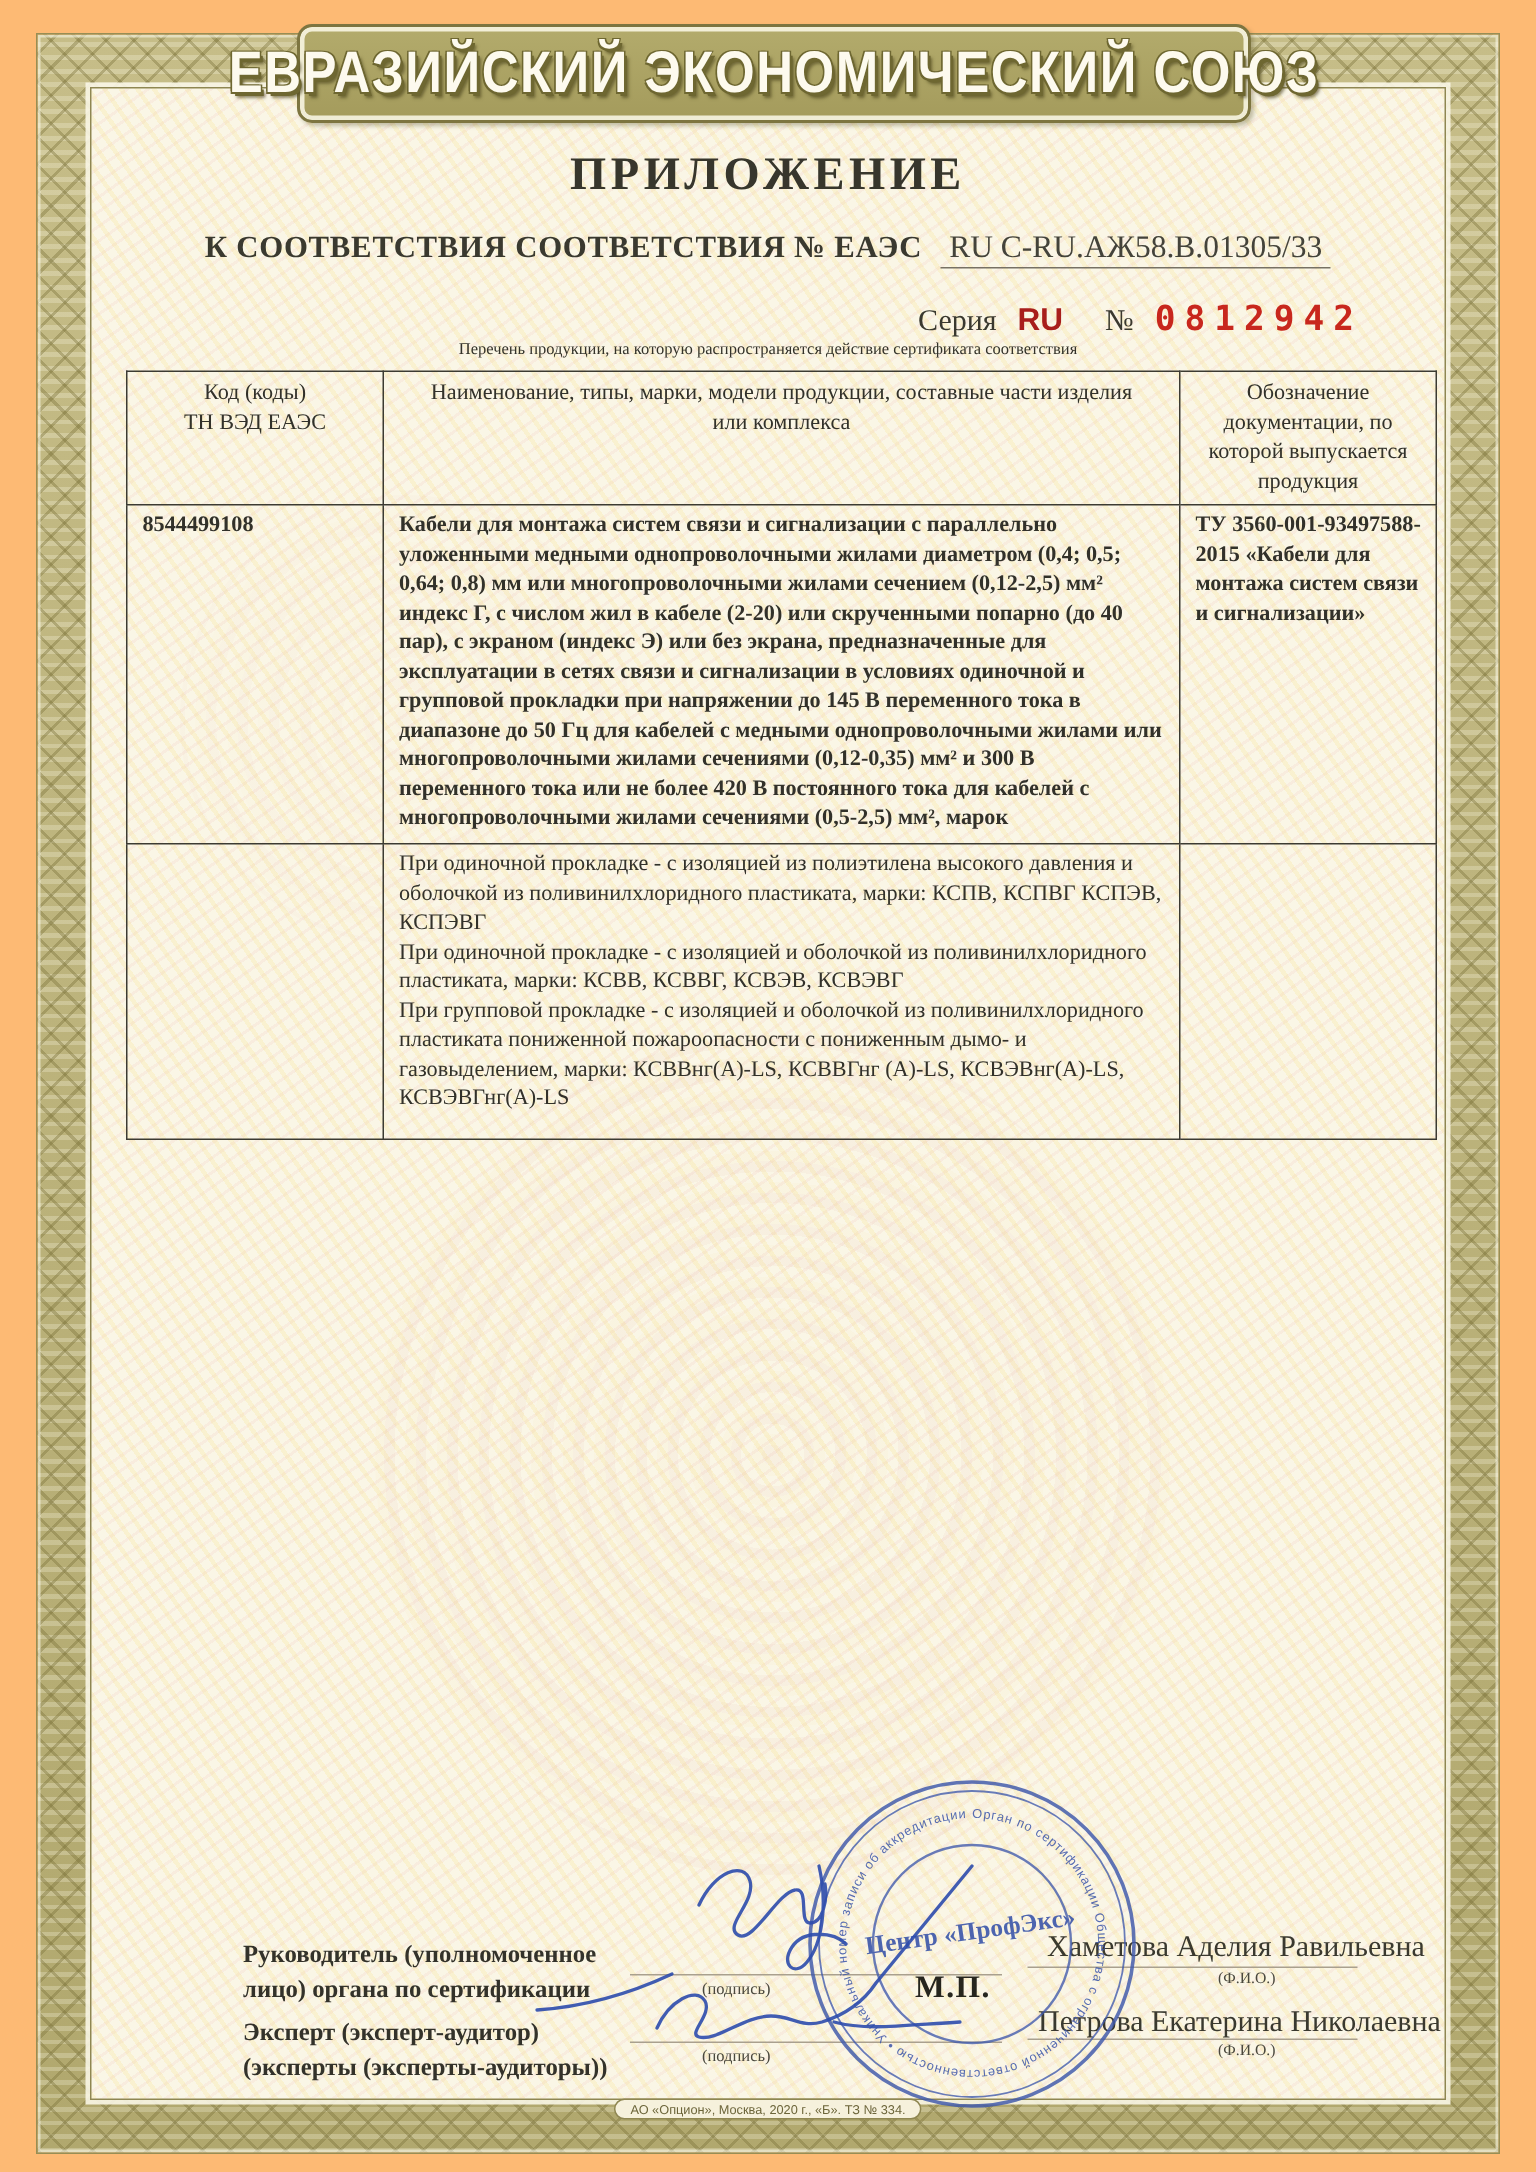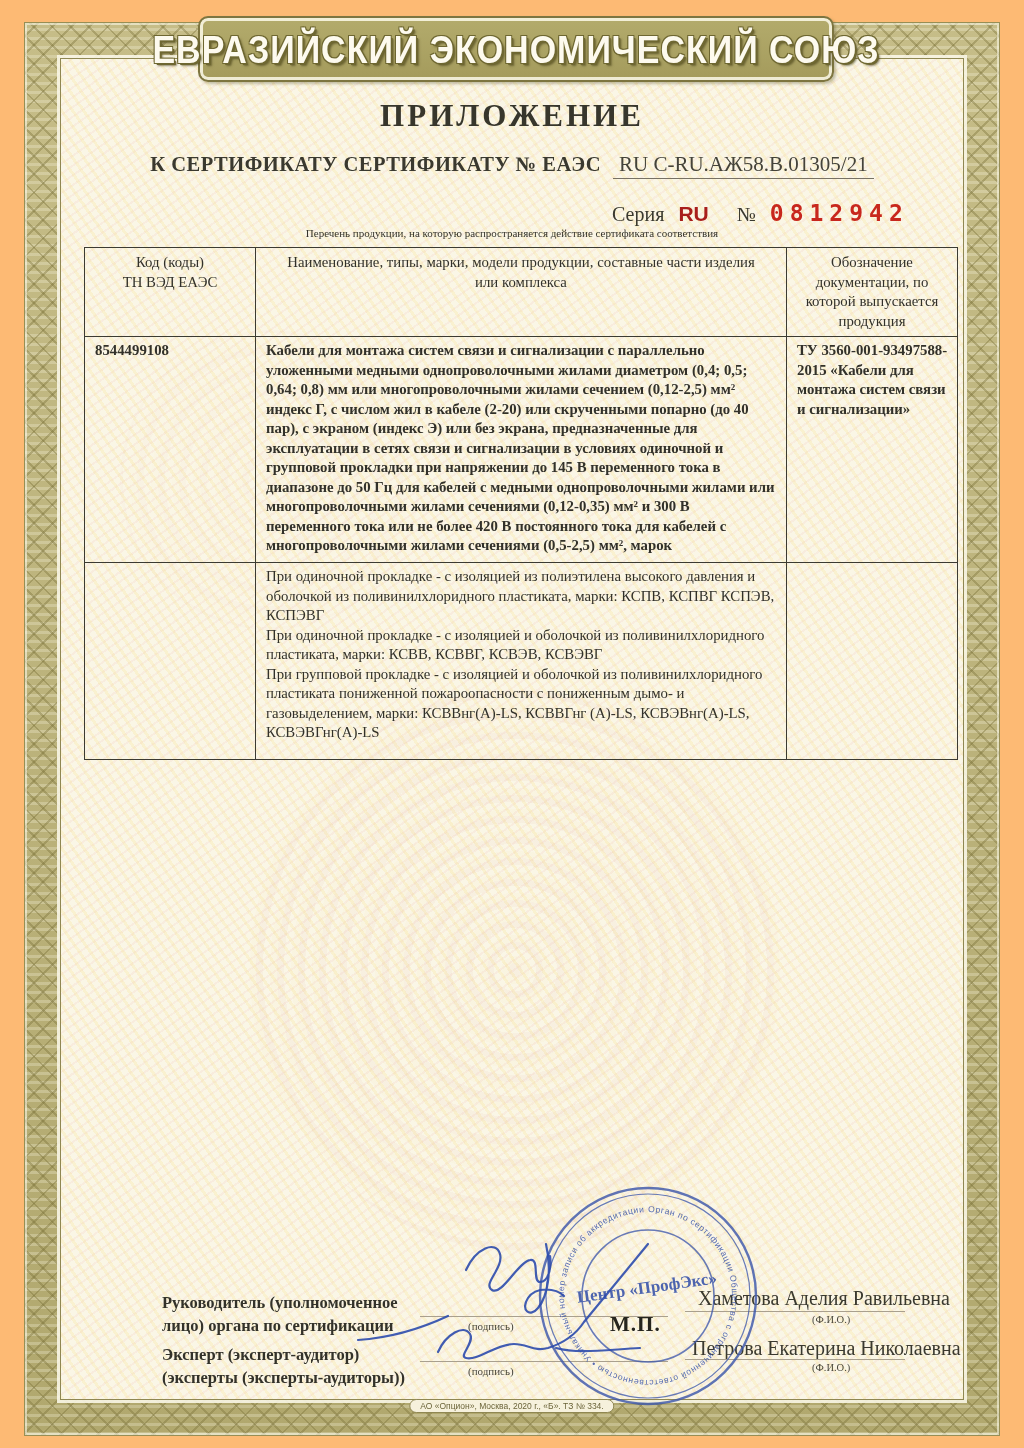--- a/index.html
+++ b/index.html
@@ -101,22 +101,22 @@
   <div class="rosette" style="left:250px;top:690px;width:530px;height:560px;opacity:.55;"></div>
   <div class="rosette" style="left:120px;top:330px;width:300px;height:300px;opacity:.30;"></div>
 
   <div class="banner">
     <span class="banner-text">ЕВРАЗИЙСКИЙ ЭКОНОМИЧЕСКИЙ СОЮЗ</span>
   </div>
 
   <div class="doc-title">ПРИЛОЖЕНИЕ</div>
 
   <div class="cert-line">
-    <span class="cert-label">К СЕРТИФИКАТУ СЕРТИФИКАТУ № ЕАЭС</span>
-    <span class="cert-number">RU C-RU.АЖ58.В.01305/21</span>
+    <span class="cert-label">К СООТВЕТСТВИЯ СООТВЕТСТВИЯ № ЕАЭС</span>
+    <span class="cert-number">RU C-RU.АЖ58.В.01305/33</span>
   </div>
 
   <div class="seria-line">
     <span class="seria-label">Серия</span>
     <span class="seria-ru">RU</span>
     <span class="num-sign">№</span>
     <span class="blank-number">0812942</span>
   </div>
 
   <div class="intro">Перечень продукции, на которую распространяется действие сертификата соответствия</div>

